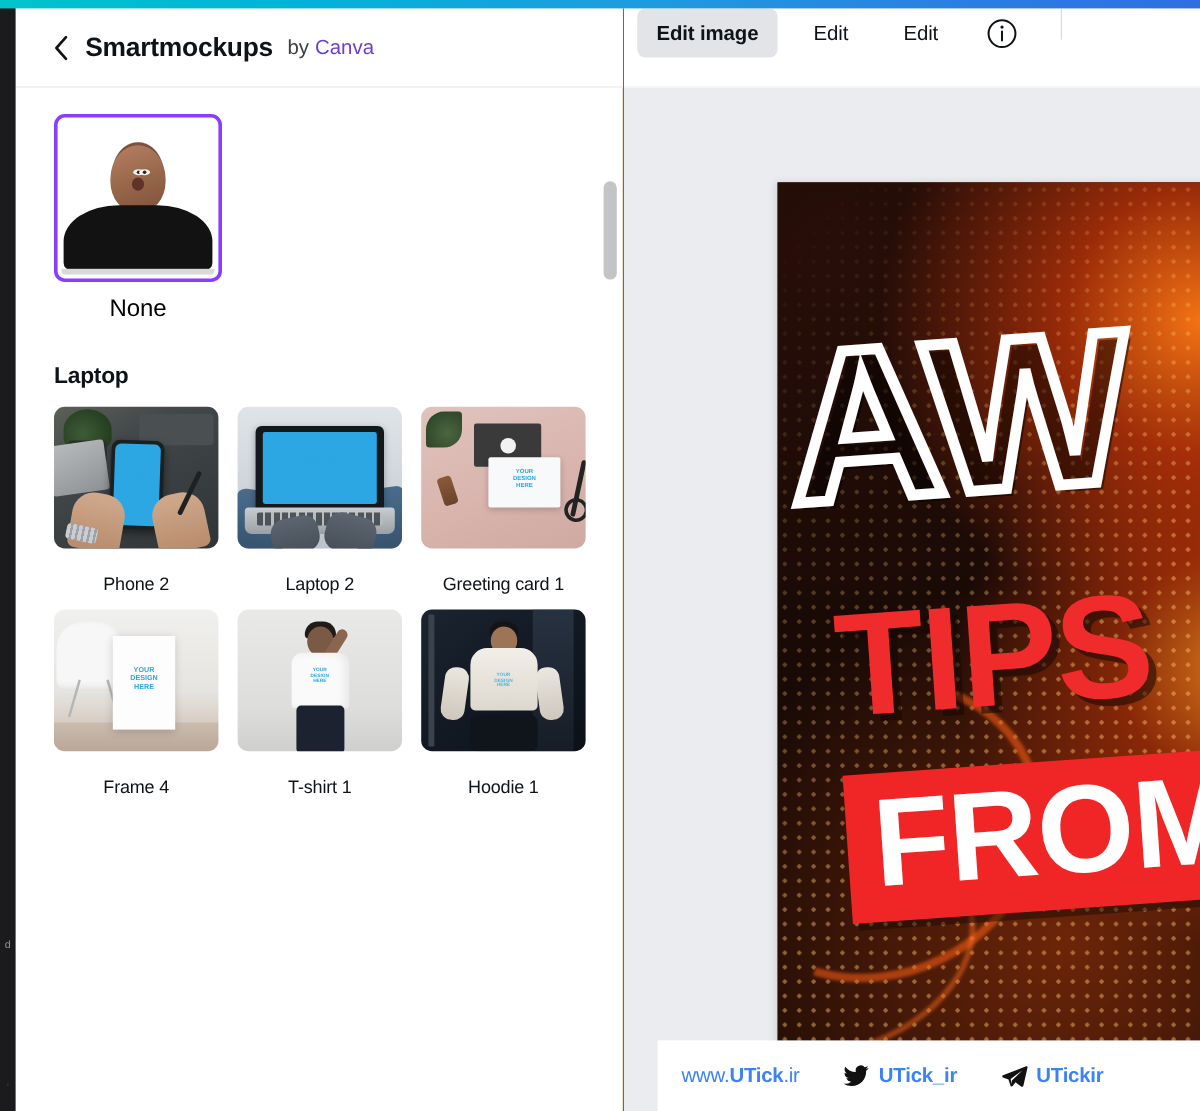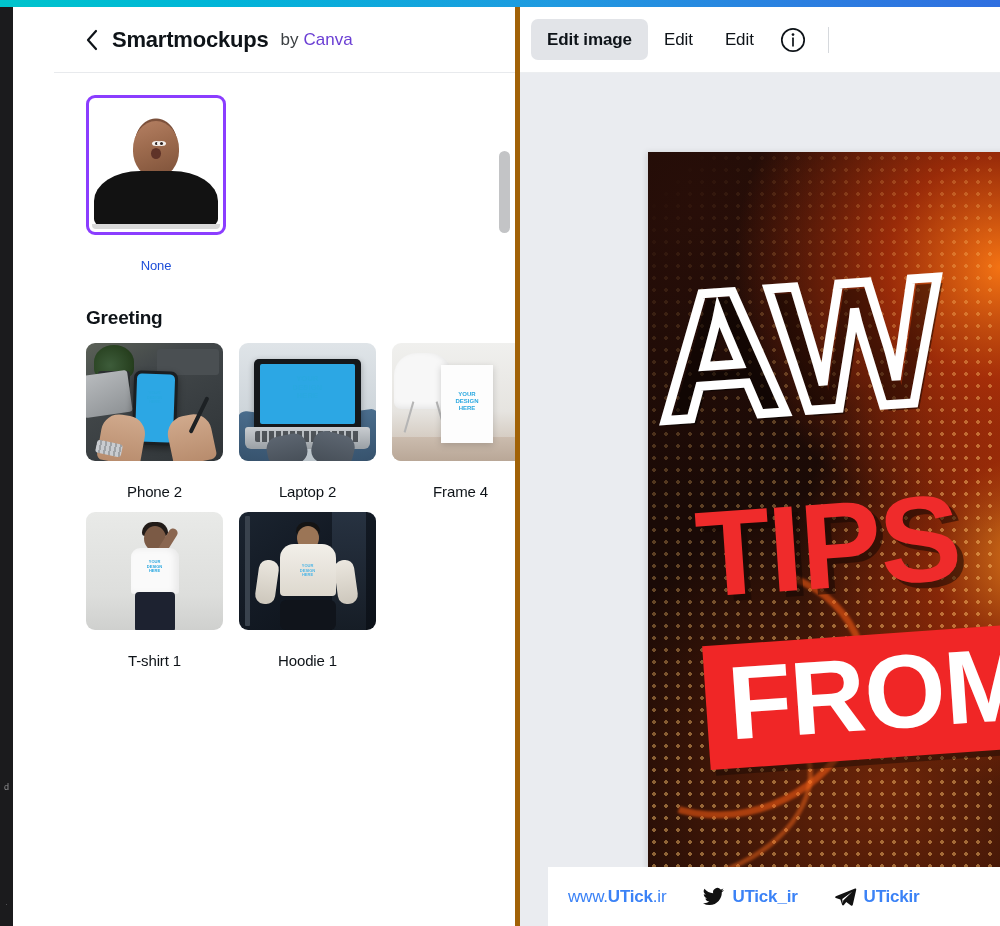--- a/index.html
+++ b/index.html
@@ -31,22 +31,21 @@
     font-family: "Liberation Sans", sans-serif;
   }
   .os-glyph-1 { top: 782px; }
   .os-glyph-2 { top: 900px; font-size: 7px; color: #6a6a6c; }
 
   
   .side-panel {
     position: absolute; left: 13px; top: 7px;
     width: 507px; height: 919px;
     background: #ffffff;
-    border-right: 5px solid #a16207;
-    padding-left: 41px;
+    border-right: 1px solid #a16207;
   }
 
   .panel-header {
     position: relative; height: 66px;
     display: flex; align-items: center;
     padding-left: 28px;
     border-bottom: 1px solid #e8eaed;
     background: #fff;
   }
   .back-chevron {
@@ -115,22 +114,22 @@
     position: absolute; left: 50%; bottom: 4px; margin-left: -62px;
     width: 124px; height: 54px;
     background: #121212;
     border-radius: 46px 46px 6px 6px / 30px 30px 6px 6px;
   }
   .none-shadow {
     position: absolute; left: 0; right: 0; bottom: 0; height: 5px;
     background: #d9d9d9;
   }
   .tile-caption {
-    margin-top: 23px; text-align: center;
-    font-size: 13px; color: #1d4ed8; letter-spacing: -0.1px;
+    margin-top: 11px; text-align: center;
+    font-size: 20px; color: #000000; letter-spacing: -0.1px;
   }
 
   .section-title {
     margin: 34px 0 14px 0;
     font-size: 19px; font-weight: 700; color: #0e1318; letter-spacing: -0.2px;
   }
 
   
   .mock-grid {
     display: grid;
@@ -419,22 +418,22 @@
     background: transparent; cursor: pointer;
   }
   .panel-scroll-thumb {
     position: absolute; left: 0; top: 8px; width: 11px; height: 82px;
     background: #c3c4c6; border-radius: 6px;
   }
 
   
   .toolbar {
     position: absolute; left: 520px; top: 7px; width: 480px; height: 66px;
-    background: #ffffff; display: flex; align-items: center;
-    padding-left: 11px; gap: 0px; z-index: 20;
+    background: #ffffff; display: flex; align-items: flex-start;
+    padding-left: 11px; gap: 14px; z-index: 20;
     border-bottom: 1px solid #eceef0;
     overflow: hidden;
   }
   .tb-btn {
     height: 41px; display: flex; align-items: center; justify-content: center;
     padding: 0 16px; border-radius: 7px;
     font-size: 17px; color: #0e1318; letter-spacing: -0.1px;
     cursor: pointer; white-space: nowrap; font-weight: 500;
   }
   .tb-btn.active { background: #e2e4e8; font-weight: 600; }
@@ -572,21 +571,21 @@
                 <div class="none-eye r"></div>
                 <div class="none-mouth"></div>
               </div>
               <div class="none-body"></div>
               <div class="none-shadow"></div>
             </div>
           </div>
           <div class="tile-caption">None</div>
         </div>
 
-        <div class="section-title">Greeting</div>
+        <div class="section-title">Laptop</div>
 
         <div class="mock-grid">
 
           <div class="mock-cell">
             <div class="mock-thumb t-phone">
               <div class="plant"></div>
               <div class="pot"></div>
               <div class="laptop-bg"></div>
               <div class="deskitem"></div>
               <div class="device">
@@ -618,20 +617,36 @@
               <div class="armR"></div>
               <div class="ydh">
                 <span>YOUR</span>
                 <span>DESIGN</span>
                 <span>HERE</span>
               </div>
             </div>
             <div class="mock-label">Laptop 2</div>
           </div>
 
+          <div class="mock-cell">
+            <div class="mock-thumb t-card">
+              <div class="leaf"></div>
+              <div class="env"></div>
+              <div class="dot"></div>
+              <div class="stick"></div>
+              <div class="scis"></div>
+              <div class="plate"></div>
+              <div class="ydh">
+                <span>YOUR</span>
+                <span>DESIGN</span>
+                <span>HERE</span>
+              </div>
+            </div>
+            <div class="mock-label">Greeting card 1</div>
+          </div>
 
           <div class="mock-cell">
             <div class="mock-thumb t-frame">
               <div class="chair"></div>
               <div class="legs"></div>
               <div class="floor"></div>
               <div class="poster"></div>
               <div class="ydh">
                 <span>YOUR</span>
                 <span>DESIGN</span>

